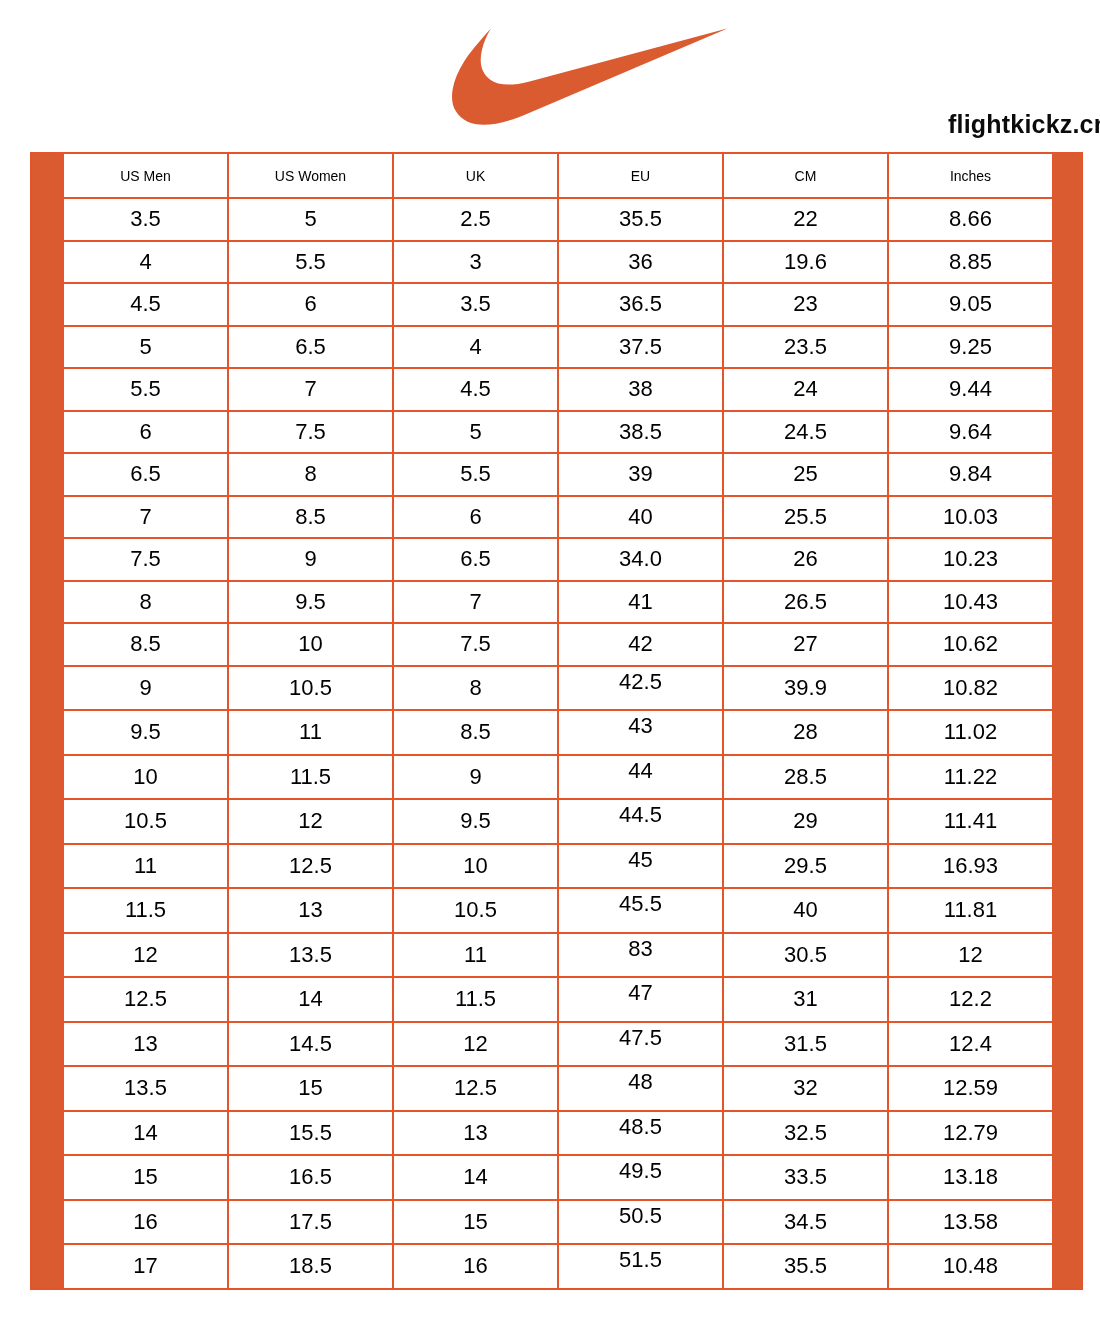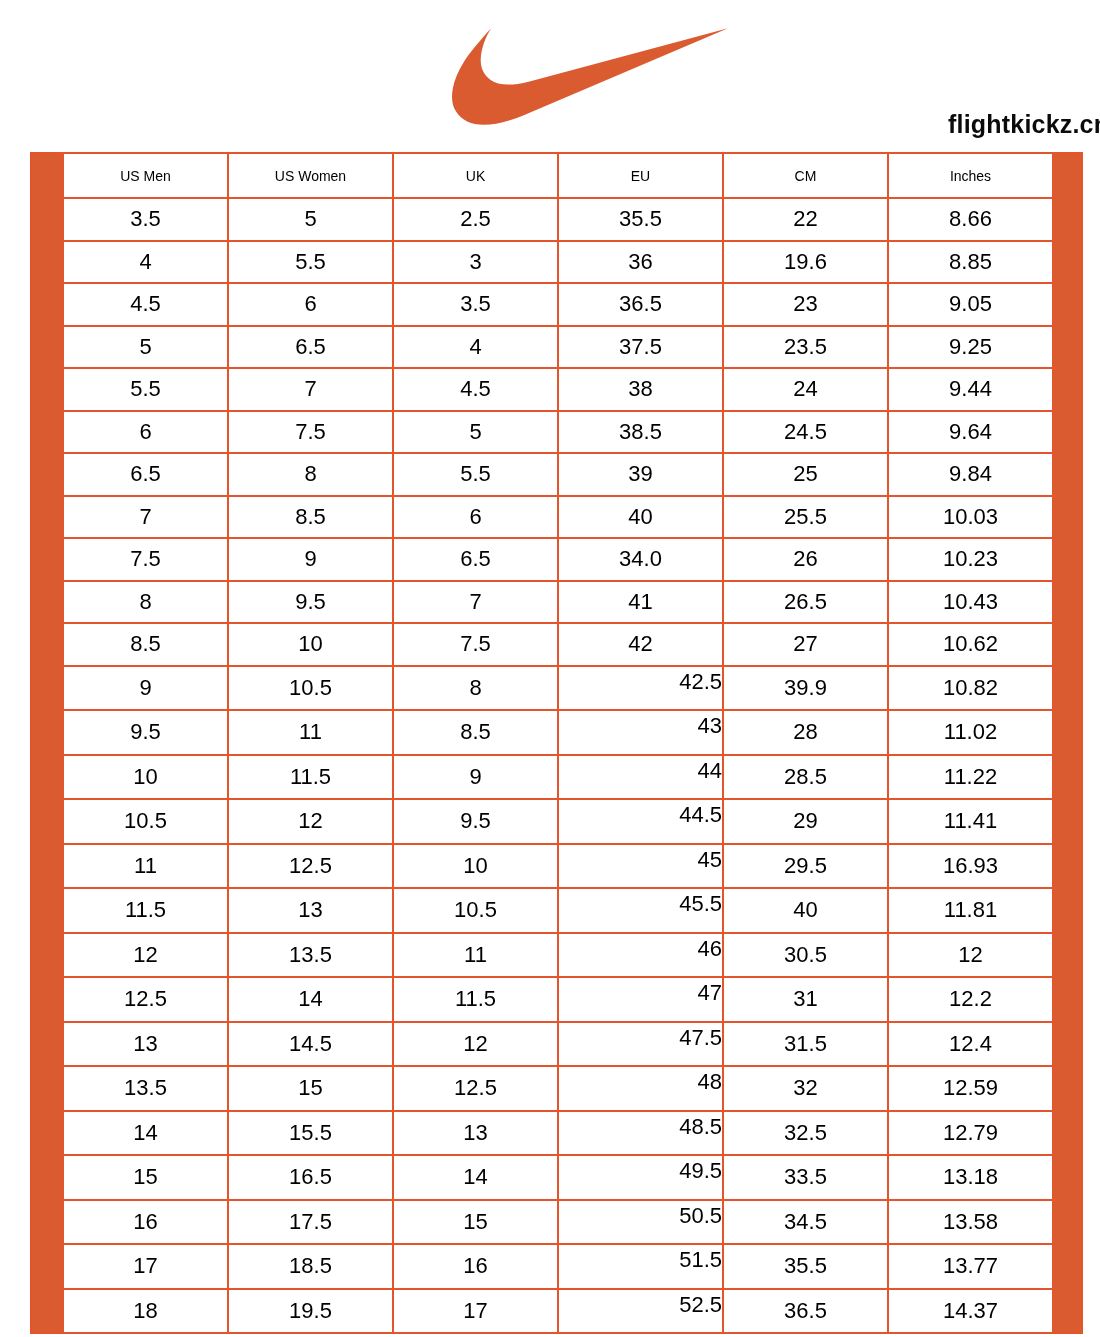--- a/index.html
+++ b/index.html
@@ -60,21 +60,20 @@
     font-size:14px;
     font-weight:normal;
   }
   .size-table td{
     height:40.5px;
     font-size:22px;
   }
   .size-table td.eu-raised{
     vertical-align:top;
     padding-top:2px;
-    text-align:right;
   }
 </style>
 </head>
 <body>
 
 <svg class="logo" viewBox="0 7.7 24 8.6" preserveAspectRatio="none" aria-hidden="true">
   <path id="swoosh-path" fill="#DB5B31" d="M24 7.8L6.442 15.276c-1.456.616-2.679.925-3.668.925-1.12 0-1.933-.392-2.437-1.177-.317-.504-.41-1.143-.28-1.918.13-.775.476-1.6 1.036-2.478.467-.71 1.232-1.643 2.297-2.8a6.122 6.122 0 0 0-.784 1.848c-.28 1.195-.028 2.072.756 2.632.373.261.886.392 1.54.392.522 0 1.11-.084 1.764-.252L24 7.8z"></path>
 </svg>
 
 <div class="site-label">flightkickz.cn</div>
@@ -226,21 +225,21 @@
           <td>13</td>
           <td>10.5</td>
           <td class="eu-raised">45.5</td>
           <td>40</td>
           <td>11.81</td>
         </tr>
         <tr>
           <td>12</td>
           <td>13.5</td>
           <td>11</td>
-          <td class="eu-raised">46</td>
+          <td class="eu-raised">83</td>
           <td>30.5</td>
           <td>12</td>
         </tr>
         <tr>
           <td>12.5</td>
           <td>14</td>
           <td>11.5</td>
           <td class="eu-raised">47</td>
           <td>31</td>
           <td>12.2</td>
@@ -284,26 +283,18 @@
           <td class="eu-raised">50.5</td>
           <td>34.5</td>
           <td>13.58</td>
         </tr>
         <tr>
           <td>17</td>
           <td>18.5</td>
           <td>16</td>
           <td class="eu-raised">51.5</td>
           <td>35.5</td>
-          <td>13.77</td>
-        </tr>
-        <tr>
-          <td>18</td>
-          <td>19.5</td>
-          <td>17</td>
-          <td class="eu-raised">52.5</td>
-          <td>36.5</td>
-          <td>14.37</td>
+          <td>10.48</td>
         </tr>
       </tbody>
   </table>
   <div class="side-bar right"></div>
 </div>
 
 </body></html>

